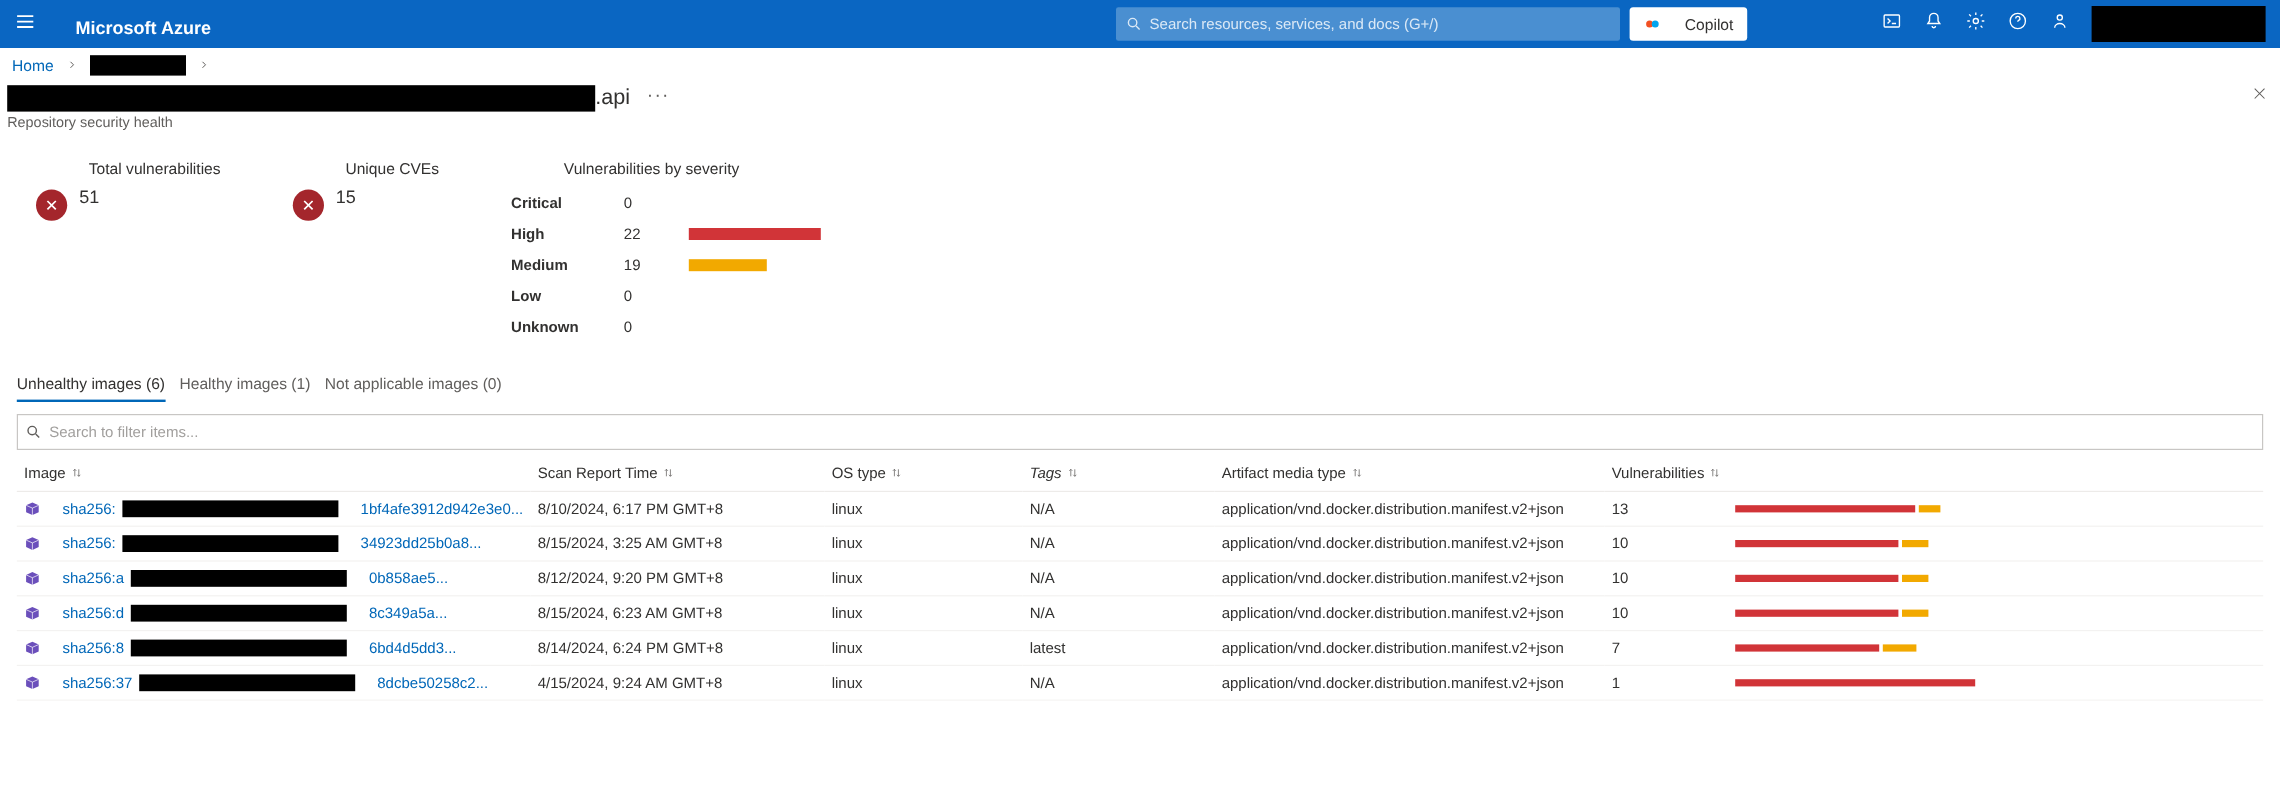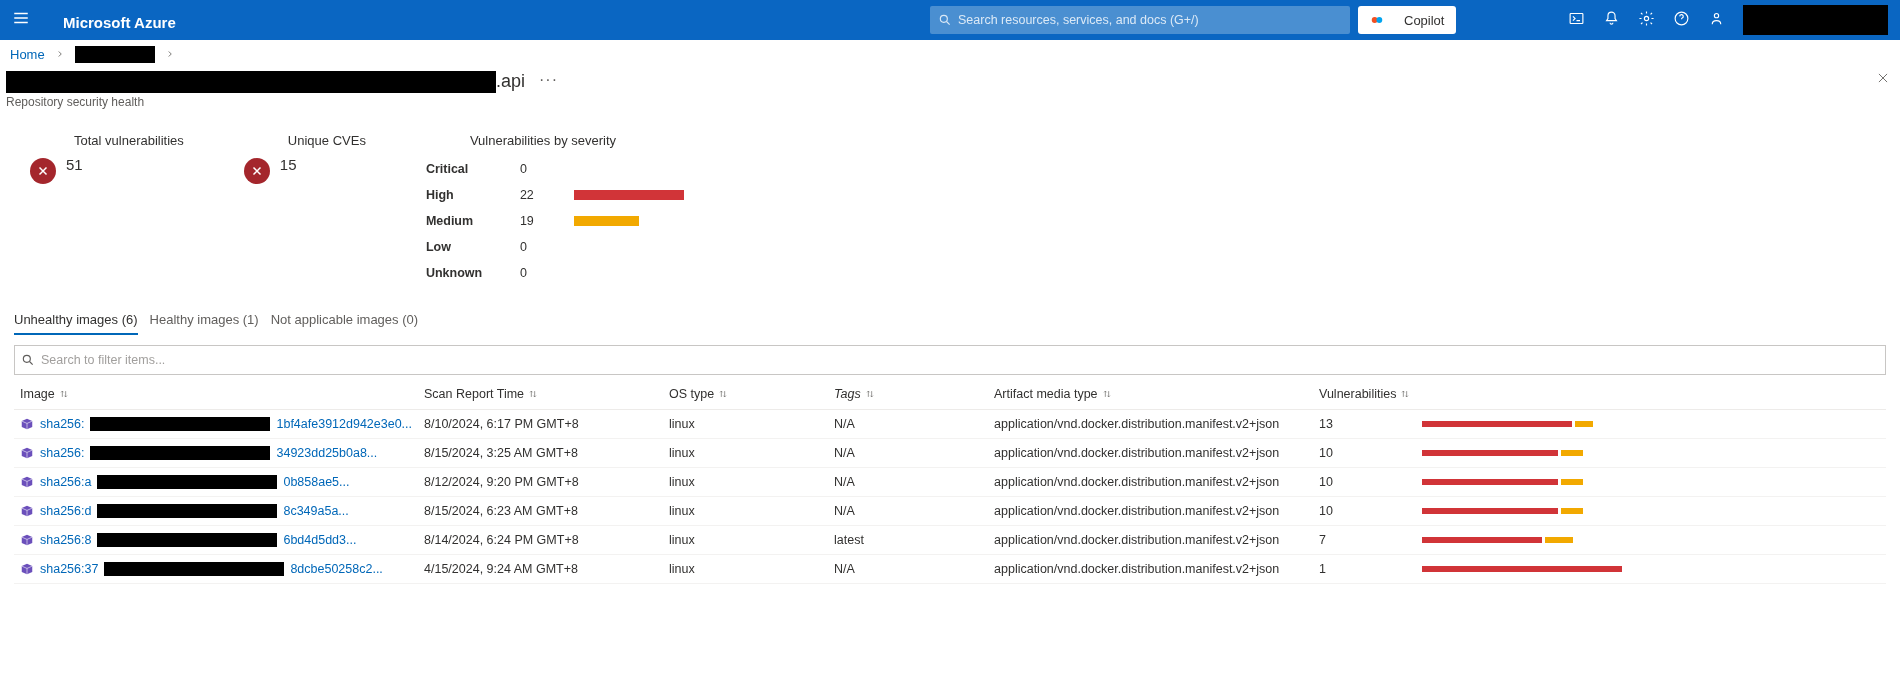--- a/index.html
+++ b/index.html
@@ -74,21 +74,21 @@
 
   
   .tbl { width:calc(100% - 28px); margin:0 14px; font-size:12.5px; border-collapse:collapse; }
   .tbl thead th { text-align:left; font-weight:400; color:#323130; padding:10px 6px 8px; border-bottom:1px solid #edebe9; }
   .sorter { display:inline-flex; align-items:center; gap:4px; }
   .sorter svg { width:10px; height:10px; stroke:#605e5c; fill:none; stroke-width:1.5; }
   .tbl tbody td { padding:7px 6px; border-bottom:1px solid #f3f2f1; vertical-align:middle; }
   .imgcell { display:flex; align-items:center; gap:6px; }
   .cube { width:14px; height:14px; display:inline-flex; }
   .cube svg { width:14px; height:14px; }
-  .digest-link { color:#0067b8; }
+  .digest-link { color:#0067b8;margin-left:12px; }
   .blk-inline { background:#000; display:inline-block; height:14px; vertical-align:middle; } .w-b { width:180px; }
   .vulnbars { display:flex; gap:3px; width:260px; }
   .vulnbars .sg { height:6px; }
   .seg-red { background:#d13438; }
   .seg-org { background:#f2a900; }
 
   
   .col-img { width:320px; }
   .col-time { width:245px; }
   .col-os { width:165px; }

